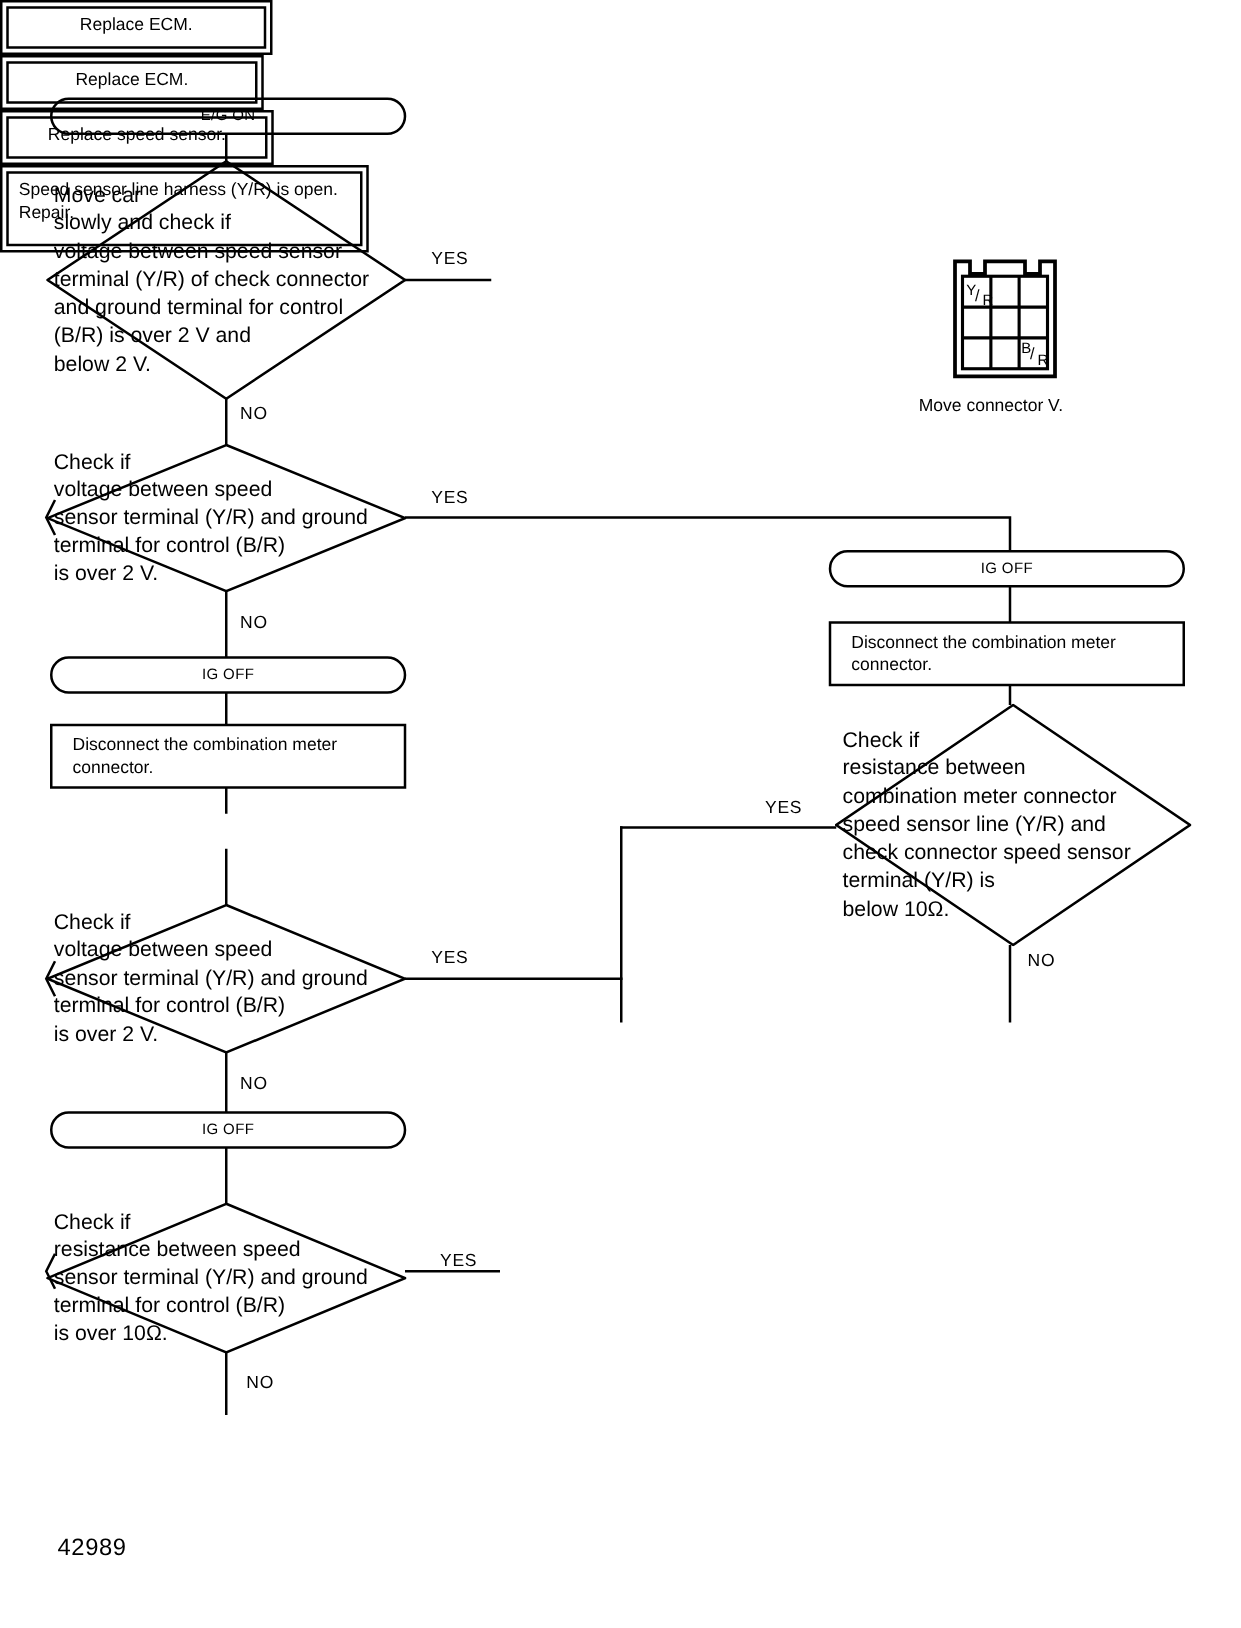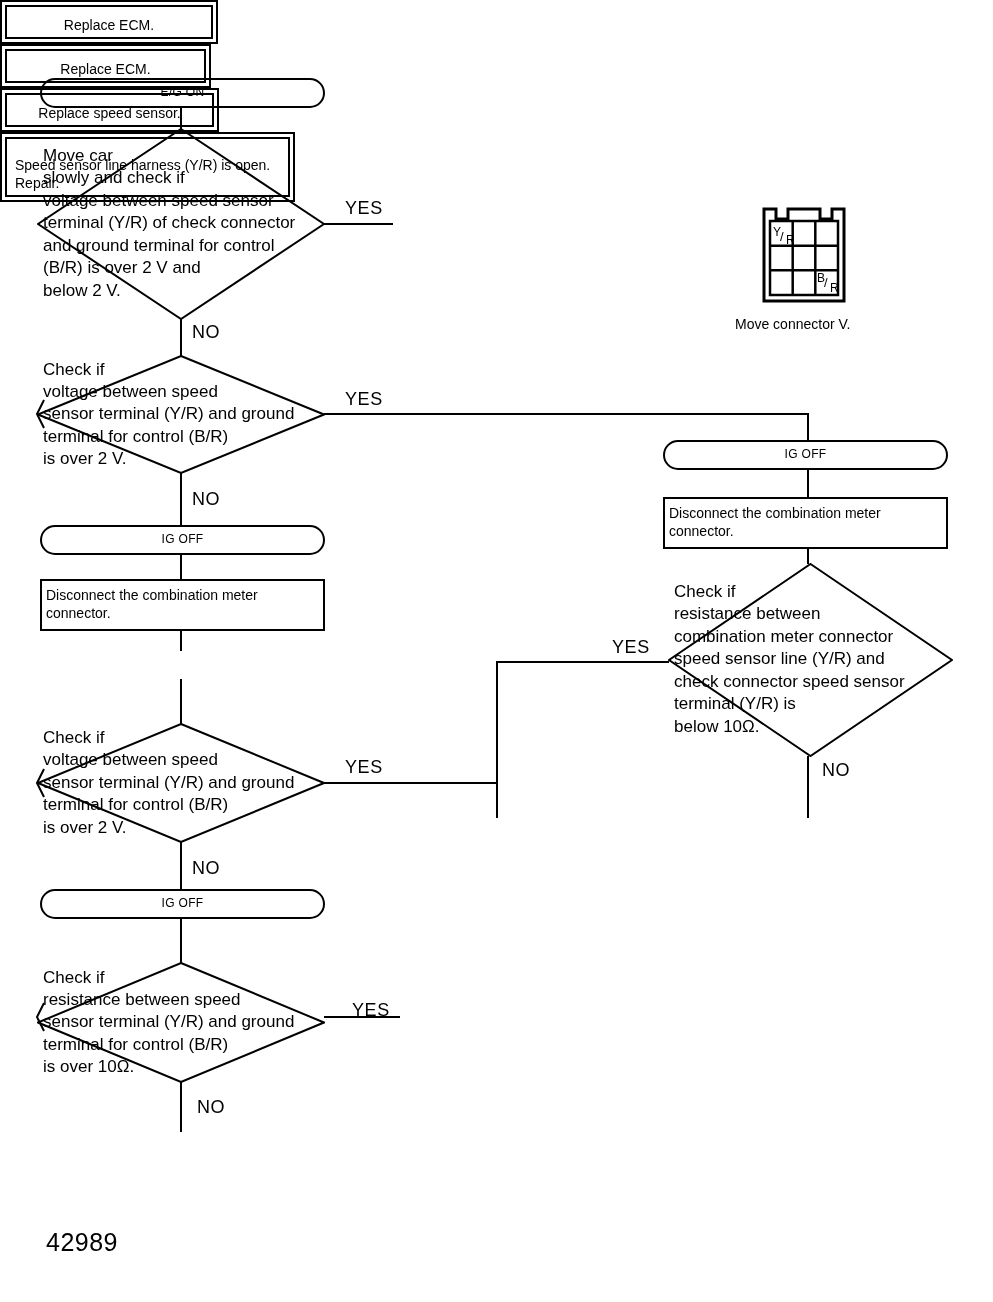--- a/index.html
+++ b/index.html
@@ -42,36 +42,36 @@
     font-size: 12px;
     letter-spacing: .3px;
   }
 
   
   .procbox {
     border: 2px solid #000;
     justify-content: flex-end;
     text-align: left;
     font-size: 14px;
-    padding: 5px 4px;
+    padding: 5px 16px;
   }
 
   
   .dblbox {
     border: 2px solid #000;
     padding: 3px;
     display: block;
   }
   .dblbox > .inner {
     border: 2px solid #000;
     width: 100%;
     height: 100%;
     box-sizing: border-box;
     display: flex;
-    align-items: flex-end;
+    align-items: flex-start;
     font-size: 14px;
     line-height: 1.3;
     padding: 3px 8px;
   }
   .dblbox.center > .inner { justify-content: center; text-align: center; }
   .dblbox.left > .inner { justify-content: flex-start; text-align: left; }
 
   
   .diamond { position: absolute; }
   .diamond svg { position: absolute; left: 0; top: 0; }
@@ -84,36 +84,36 @@
     font-size: 17px;
     line-height: 1.32;
     padding: 0 6px;
     box-sizing: border-box;
     white-space: pre-line;
   }
 
   
   .blabel {
     position: absolute;
-    font-size: 18px;
+    font-size: 14px;
     letter-spacing: .6px;
   }
 
   
   .connfig { position: absolute; }
   .connfig svg { display: block; }
   .conncap {
     position: absolute;
     font-size: 14px;
     white-space: nowrap;
   }
 
   .figno {
     position: absolute;
-    font-size: 25px;
+    font-size: 19px;
     letter-spacing: .5px;
   }
 </style>
 </head>
 <body>
 
 <div id="page">
 
   <svg class="wires" viewBox="0 0 993 1302" xmlns="http://www.w3.org/2000/svg">
     <g stroke="#000" stroke-width="2" fill="none" stroke-linecap="square">

